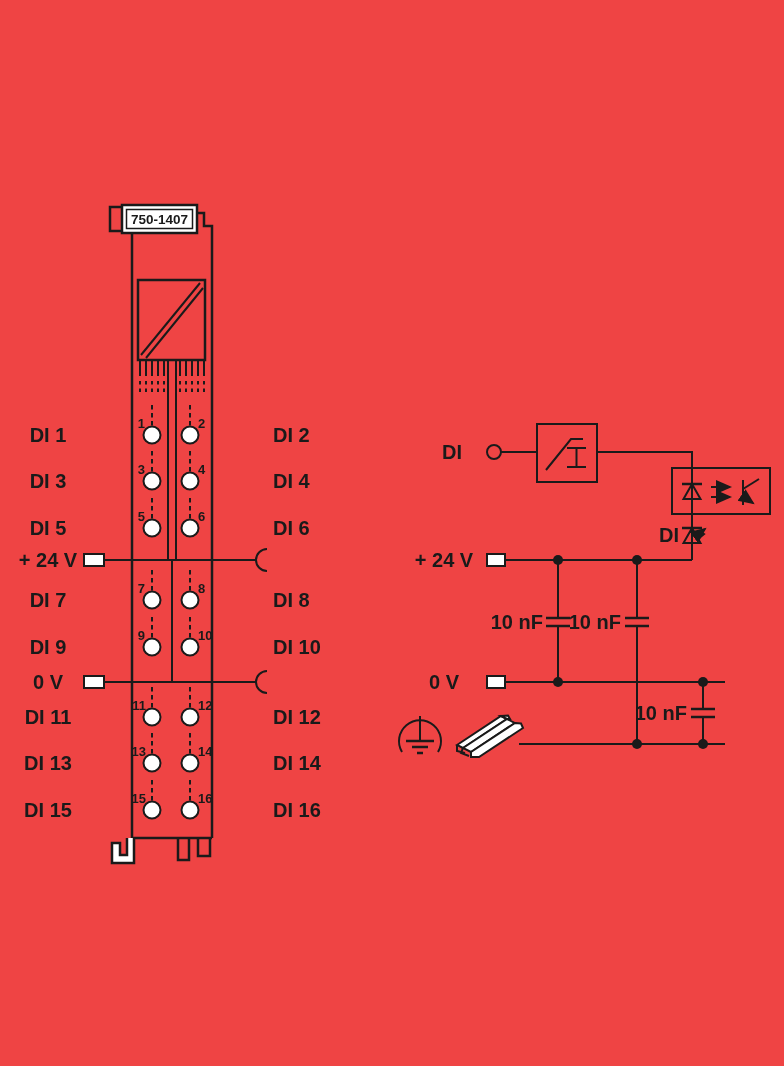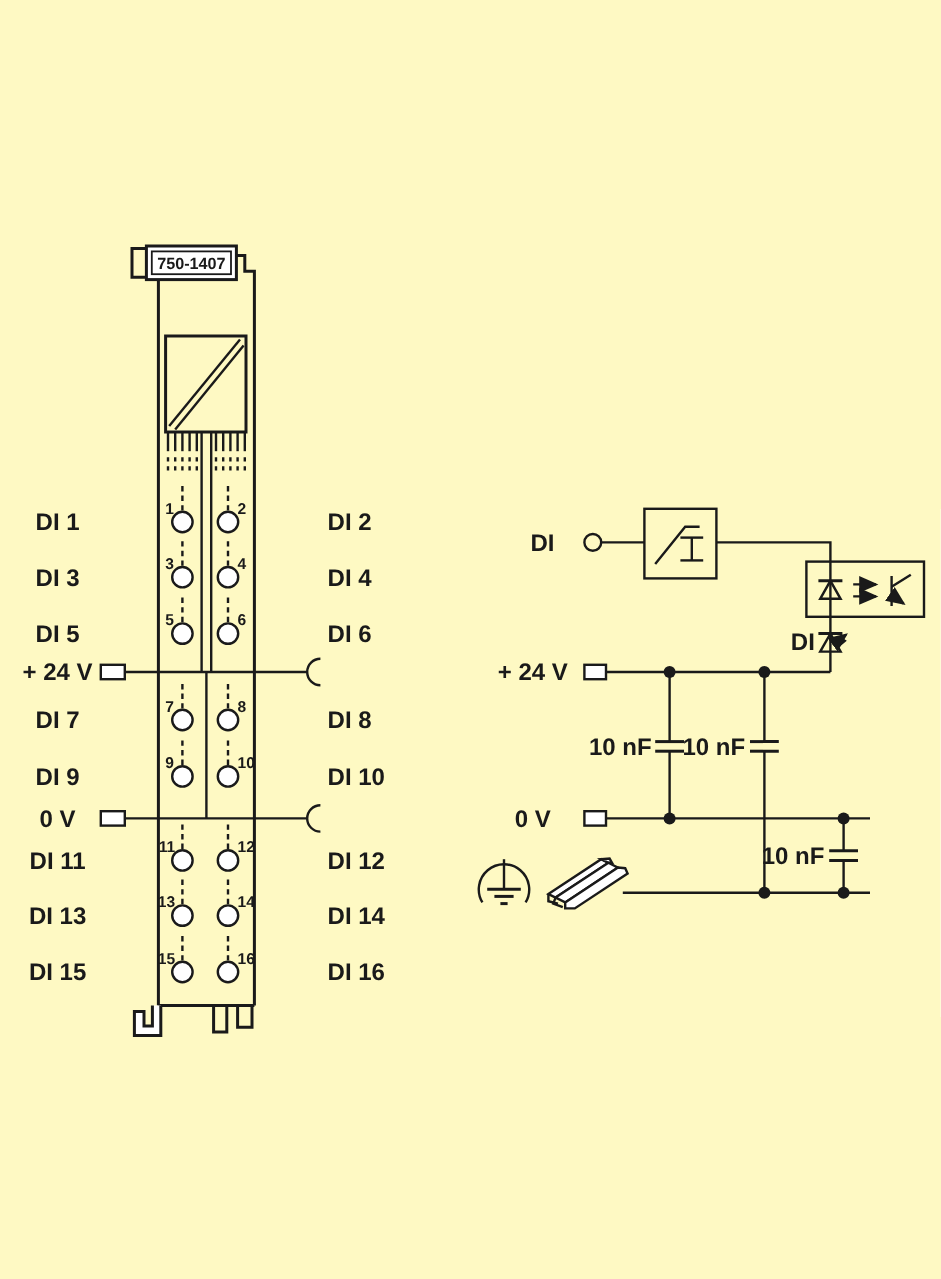--- a/index.html
+++ b/index.html
@@ -1,16 +1,16 @@
 <!DOCTYPE html>
 <html><head>
 <meta charset="utf-8">
 <style>
   html,body{margin:0;padding:0;background:#ffffff;}
-  .canvas{position:relative;width:784px;height:1066px;background:#fef9c3;overflow:hidden;}
+  .canvas{position:relative;width:784px;height:1066px;background:#ef4444;overflow:hidden;}
   svg{position:absolute;left:0;top:0;}
   svg .ln{stroke:#1a1a1a;fill:none;stroke-width:2;}
   svg .thick{stroke-width:2.5;}
   svg .thin{stroke-width:1.5;}
   svg .fillw{fill:#ffffff;}
   svg .dot{fill:#1a1a1a;stroke:none;}
   svg text{fill:#1a1a1a;stroke:none;font-family:"Liberation Sans",sans-serif;font-weight:bold;}
   .lbl{font-size:20px;}
   .pin{font-size:13px;}
   .pn{font-size:13.5px;}

